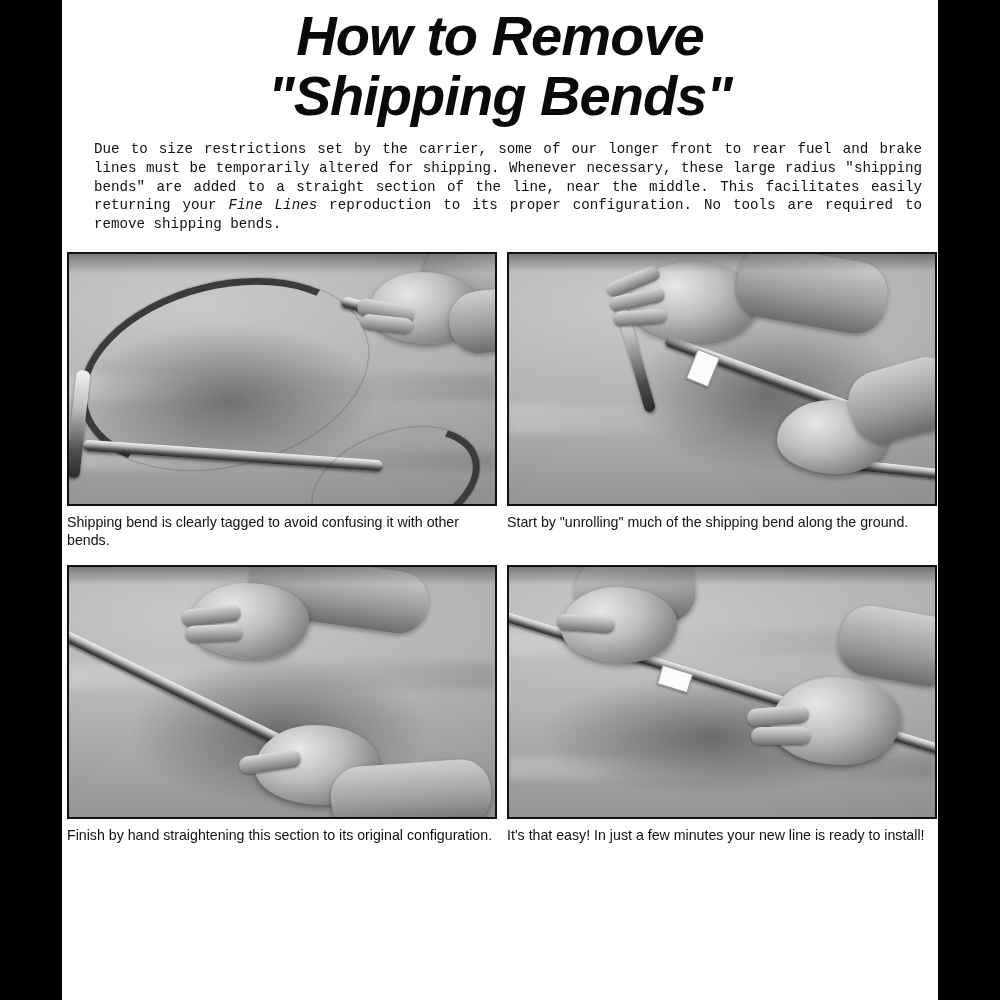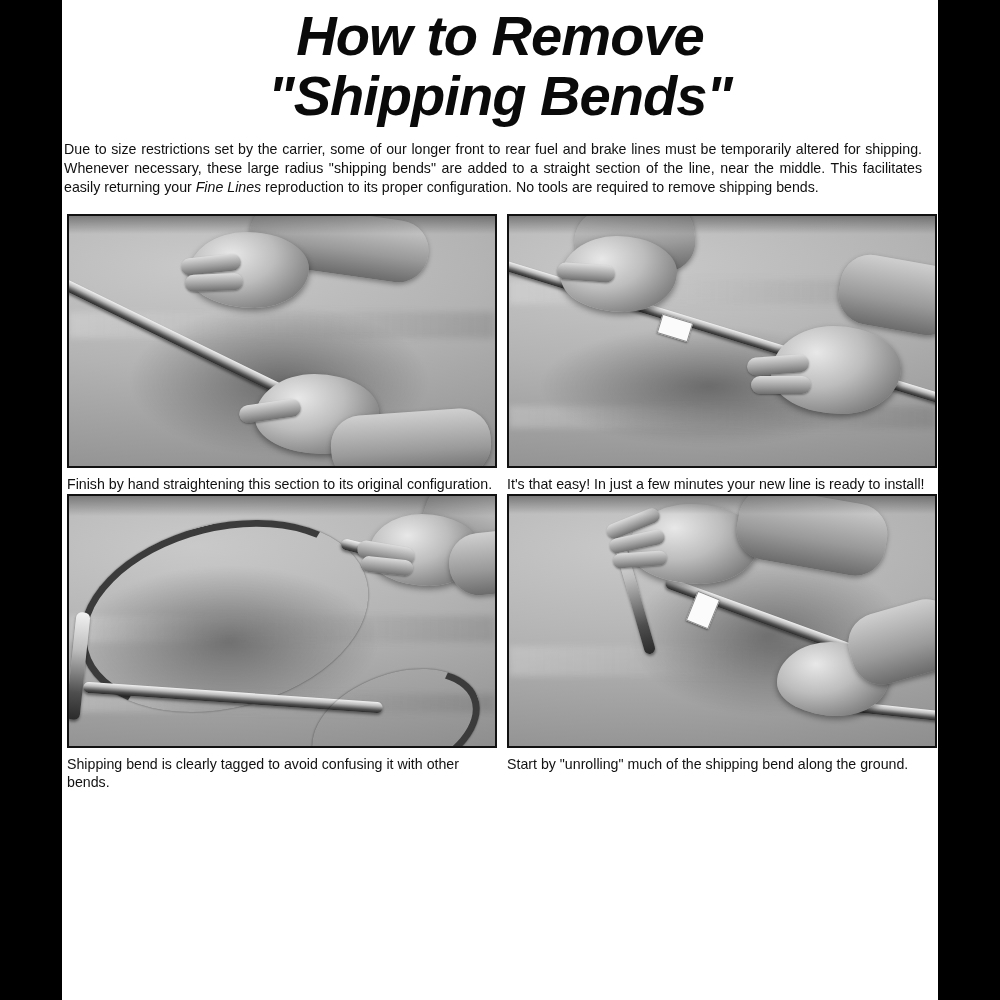--- a/index.html
+++ b/index.html
@@ -52,25 +52,26 @@
     font-size: 54px;
     letter-spacing: -1px;
     line-height: 1.02;
     color: #0a0a0a;
     transform: scaleX(1.02);
   }
   .title-line.first { font-size: 55px; }
   .title-line.second { font-size: 55px; margin-top: 4px;}
 
   .intro {
-    margin: 16px 16px 0 2px;
+    margin: 16px 16px 0 32px;
     font-size: 14.2px;
     line-height: 1.32;
     text-align: justify;
     color: #101010;
+    font-family: Liberation Mono, monospace;
   }
   .intro em { font-style: italic; }
 
   .grid {
     margin-top: 18px;
     padding: 0 8px;
   }
   .row {
     display: flex;
     gap: 14px;
@@ -169,68 +170,20 @@
 
     <div class="title-block">
       <div class="title-line first">How to Remove</div>
       <div class="title-line second">"Shipping Bends"</div>
     </div>
 
     <div class="intro">Due to size restrictions set by the carrier, some of our longer front to rear fuel and brake lines must be temporarily altered for shipping.  Whenever necessary, these large radius "shipping bends" are added to a straight section of the line, near the middle.  This facilitates easily returning your <em>Fine Lines</em> reproduction to its proper configuration.  No tools are required to remove shipping bends.</div>
 
     <div class="grid">
 
-      <div class="row second">
-
-        <div class="cell">
-          <div class="photo">
-            <div class="bg-cloth"></div>
-            <div class="cloth-fold" style="left:0;top:96px;width:426px;height:26px;"></div>
-            <div class="shadow-soft" style="left:60px;top:90px;width:300px;height:150px;"></div>
-
-            <div class="tube" style="left:-10px;top:60px;width:420px;height:11px;transform:rotate(26deg);transform-origin:left center;"></div>
-
-            <div class="arm" style="left:180px;top:-4px;width:180px;height:62px;transform:rotate(8deg);"></div>
-            <div class="hand" style="left:120px;top:16px;width:120px;height:76px;"></div>
-            <div class="finger" style="left:112px;top:40px;width:60px;height:17px;transform:rotate(-6deg);"></div>
-            <div class="finger" style="left:116px;top:58px;width:58px;height:17px;transform:rotate(-2deg);"></div>
-
-            <div class="hand" style="left:186px;top:158px;width:124px;height:80px;"></div>
-            <div class="finger" style="left:170px;top:186px;width:62px;height:18px;transform:rotate(-8deg);"></div>
-            <div class="arm" style="left:262px;top:196px;width:160px;height:66px;transform:rotate(-4deg);"></div>
-            <div class="dark-edge" style="left:0;top:0;width:426px;height:18px;"></div>
-          </div>
-          <div class="caption">Finish by hand straightening this section to its original configuration.</div>
-        </div>
-
-        <div class="cell">
-          <div class="photo">
-            <div class="bg-cloth"></div>
-            <div class="cloth-fold" style="left:0;top:64px;width:426px;height:24px;"></div>
-            <div class="cloth-fold" style="left:0;top:190px;width:426px;height:22px;"></div>
-            <div class="shadow-soft" style="left:30px;top:110px;width:340px;height:120px;"></div>
-
-            <div class="tube" style="left:-6px;top:44px;width:460px;height:10px;transform:rotate(17deg);transform-origin:left center;"></div>
-            <div class="tag" style="left:150px;top:102px;width:30px;height:18px;transform:rotate(17deg);"></div>
-
-            <div class="arm" style="left:66px;top:-10px;width:120px;height:70px;transform:rotate(-8deg);"></div>
-            <div class="hand" style="left:52px;top:20px;width:116px;height:76px;"></div>
-            <div class="finger" style="left:48px;top:48px;width:58px;height:17px;transform:rotate(4deg);"></div>
-
-            <div class="arm" style="left:330px;top:44px;width:120px;height:70px;transform:rotate(10deg);"></div>
-            <div class="hand" style="left:262px;top:110px;width:130px;height:88px;"></div>
-            <div class="finger" style="left:238px;top:140px;width:62px;height:18px;transform:rotate(-4deg);"></div>
-            <div class="finger" style="left:242px;top:160px;width:60px;height:18px;transform:rotate(0deg);"></div>
-            <div class="dark-edge" style="left:0;top:0;width:426px;height:18px;"></div>
-          </div>
-          <div class="caption">It's that easy!  In just a few minutes your new line is ready to install!</div>
-        </div>
-
-      </div>
-
       <div class="row first">
 
         <div class="cell">
           <div class="photo">
             <div class="bg-cloth"></div>
             <div class="cloth-fold" style="left:0;top:120px;width:426px;height:26px;"></div>
             <div class="cloth-fold" style="left:0;top:198px;width:426px;height:18px;"></div>
             <div class="shadow-soft" style="left:10px;top:70px;width:300px;height:150px;"></div>
 
             <div class="tube-curve" style="left:8px;top:28px;width:280px;height:170px;transform:rotate(-14deg);"></div>
@@ -270,15 +223,63 @@
 
             <div class="hand" style="left:268px;top:146px;width:112px;height:74px;"></div>
             <div class="arm" style="left:340px;top:110px;width:110px;height:72px;transform:rotate(-16deg);"></div>
             <div class="dark-edge" style="left:0;top:0;width:426px;height:18px;"></div>
           </div>
           <div class="caption">Start by "unrolling" much of the shipping bend along the ground.</div>
         </div>
 
       </div>
 
+      <div class="row second">
+
+        <div class="cell">
+          <div class="photo">
+            <div class="bg-cloth"></div>
+            <div class="cloth-fold" style="left:0;top:96px;width:426px;height:26px;"></div>
+            <div class="shadow-soft" style="left:60px;top:90px;width:300px;height:150px;"></div>
+
+            <div class="tube" style="left:-10px;top:60px;width:420px;height:11px;transform:rotate(26deg);transform-origin:left center;"></div>
+
+            <div class="arm" style="left:180px;top:-4px;width:180px;height:62px;transform:rotate(8deg);"></div>
+            <div class="hand" style="left:120px;top:16px;width:120px;height:76px;"></div>
+            <div class="finger" style="left:112px;top:40px;width:60px;height:17px;transform:rotate(-6deg);"></div>
+            <div class="finger" style="left:116px;top:58px;width:58px;height:17px;transform:rotate(-2deg);"></div>
+
+            <div class="hand" style="left:186px;top:158px;width:124px;height:80px;"></div>
+            <div class="finger" style="left:170px;top:186px;width:62px;height:18px;transform:rotate(-8deg);"></div>
+            <div class="arm" style="left:262px;top:196px;width:160px;height:66px;transform:rotate(-4deg);"></div>
+            <div class="dark-edge" style="left:0;top:0;width:426px;height:18px;"></div>
+          </div>
+          <div class="caption">Finish by hand straightening this section to its original configuration.</div>
+        </div>
+
+        <div class="cell">
+          <div class="photo">
+            <div class="bg-cloth"></div>
+            <div class="cloth-fold" style="left:0;top:64px;width:426px;height:24px;"></div>
+            <div class="cloth-fold" style="left:0;top:190px;width:426px;height:22px;"></div>
+            <div class="shadow-soft" style="left:30px;top:110px;width:340px;height:120px;"></div>
+
+            <div class="tube" style="left:-6px;top:44px;width:460px;height:10px;transform:rotate(17deg);transform-origin:left center;"></div>
+            <div class="tag" style="left:150px;top:102px;width:30px;height:18px;transform:rotate(17deg);"></div>
+
+            <div class="arm" style="left:66px;top:-10px;width:120px;height:70px;transform:rotate(-8deg);"></div>
+            <div class="hand" style="left:52px;top:20px;width:116px;height:76px;"></div>
+            <div class="finger" style="left:48px;top:48px;width:58px;height:17px;transform:rotate(4deg);"></div>
+
+            <div class="arm" style="left:330px;top:44px;width:120px;height:70px;transform:rotate(10deg);"></div>
+            <div class="hand" style="left:262px;top:110px;width:130px;height:88px;"></div>
+            <div class="finger" style="left:238px;top:140px;width:62px;height:18px;transform:rotate(-4deg);"></div>
+            <div class="finger" style="left:242px;top:160px;width:60px;height:18px;transform:rotate(0deg);"></div>
+            <div class="dark-edge" style="left:0;top:0;width:426px;height:18px;"></div>
+          </div>
+          <div class="caption">It's that easy!  In just a few minutes your new line is ready to install!</div>
+        </div>
+
+      </div>
+
     </div>
   </div>
 </div>
 
 </body></html>

